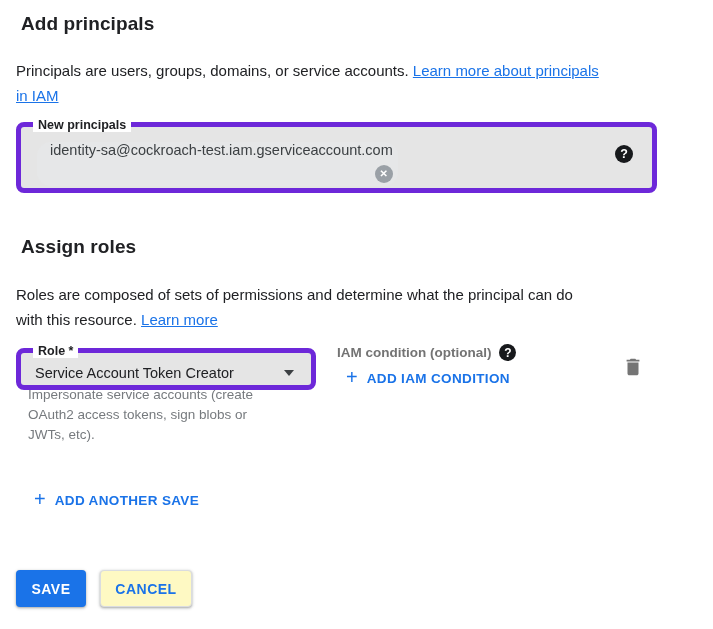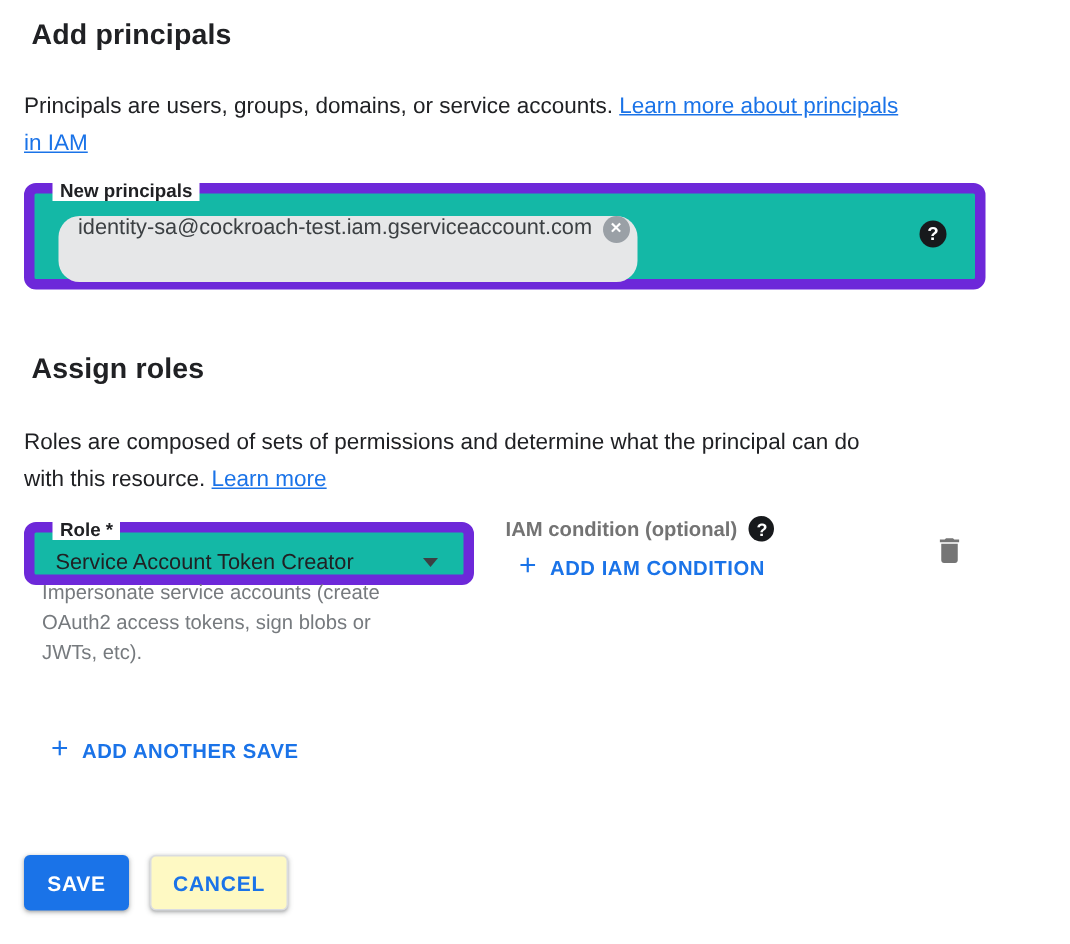--- a/index.html
+++ b/index.html
@@ -31,23 +31,23 @@
     width: 660px;
   }
   .link {
     color: #1a73e8;
     text-decoration: underline;
     cursor: pointer;
   }
   
   .outlined-box {
     position: absolute;
-    border: 7px solid #6d28d9;
+    border: 5px solid #6d28d9;
     border-radius: 8px;
-    background: #14b8a6;
+    background: #e5e5e5;
   }
   .float-label {
     position: absolute;
     top: -9px;
     left: 12px;
     background: #fff;
     padding: 0 5px;
     font-size: 12.5px;
     font-weight: 700;
     color: #202124;
@@ -56,23 +56,24 @@
   
   #principals-box { left: 16px; top: 122px; width: 641px; height: 71px; }
   .chip {
     position: absolute;
     left: 16px;
     top: 15px;
     height: 44px;
     border-radius: 14px;
     background: #e6e7e8;
     display: flex;
-    align-items: flex-start;
+    align-items: flex-end;
     padding: 0 5px 0 13px;
     gap: 7px;
+    flex-direction: column;
   }
   .chip-text { font-size: 14.5px; color: #3c4043; white-space: nowrap; }
   .chip-close {
     width: 18px; height: 18px;
     border-radius: 50%;
     background: #9aa0a6;
     color: #fff;
     font-size: 10px;
     font-weight: 700;
     display: flex; align-items: center; justify-content: center;

